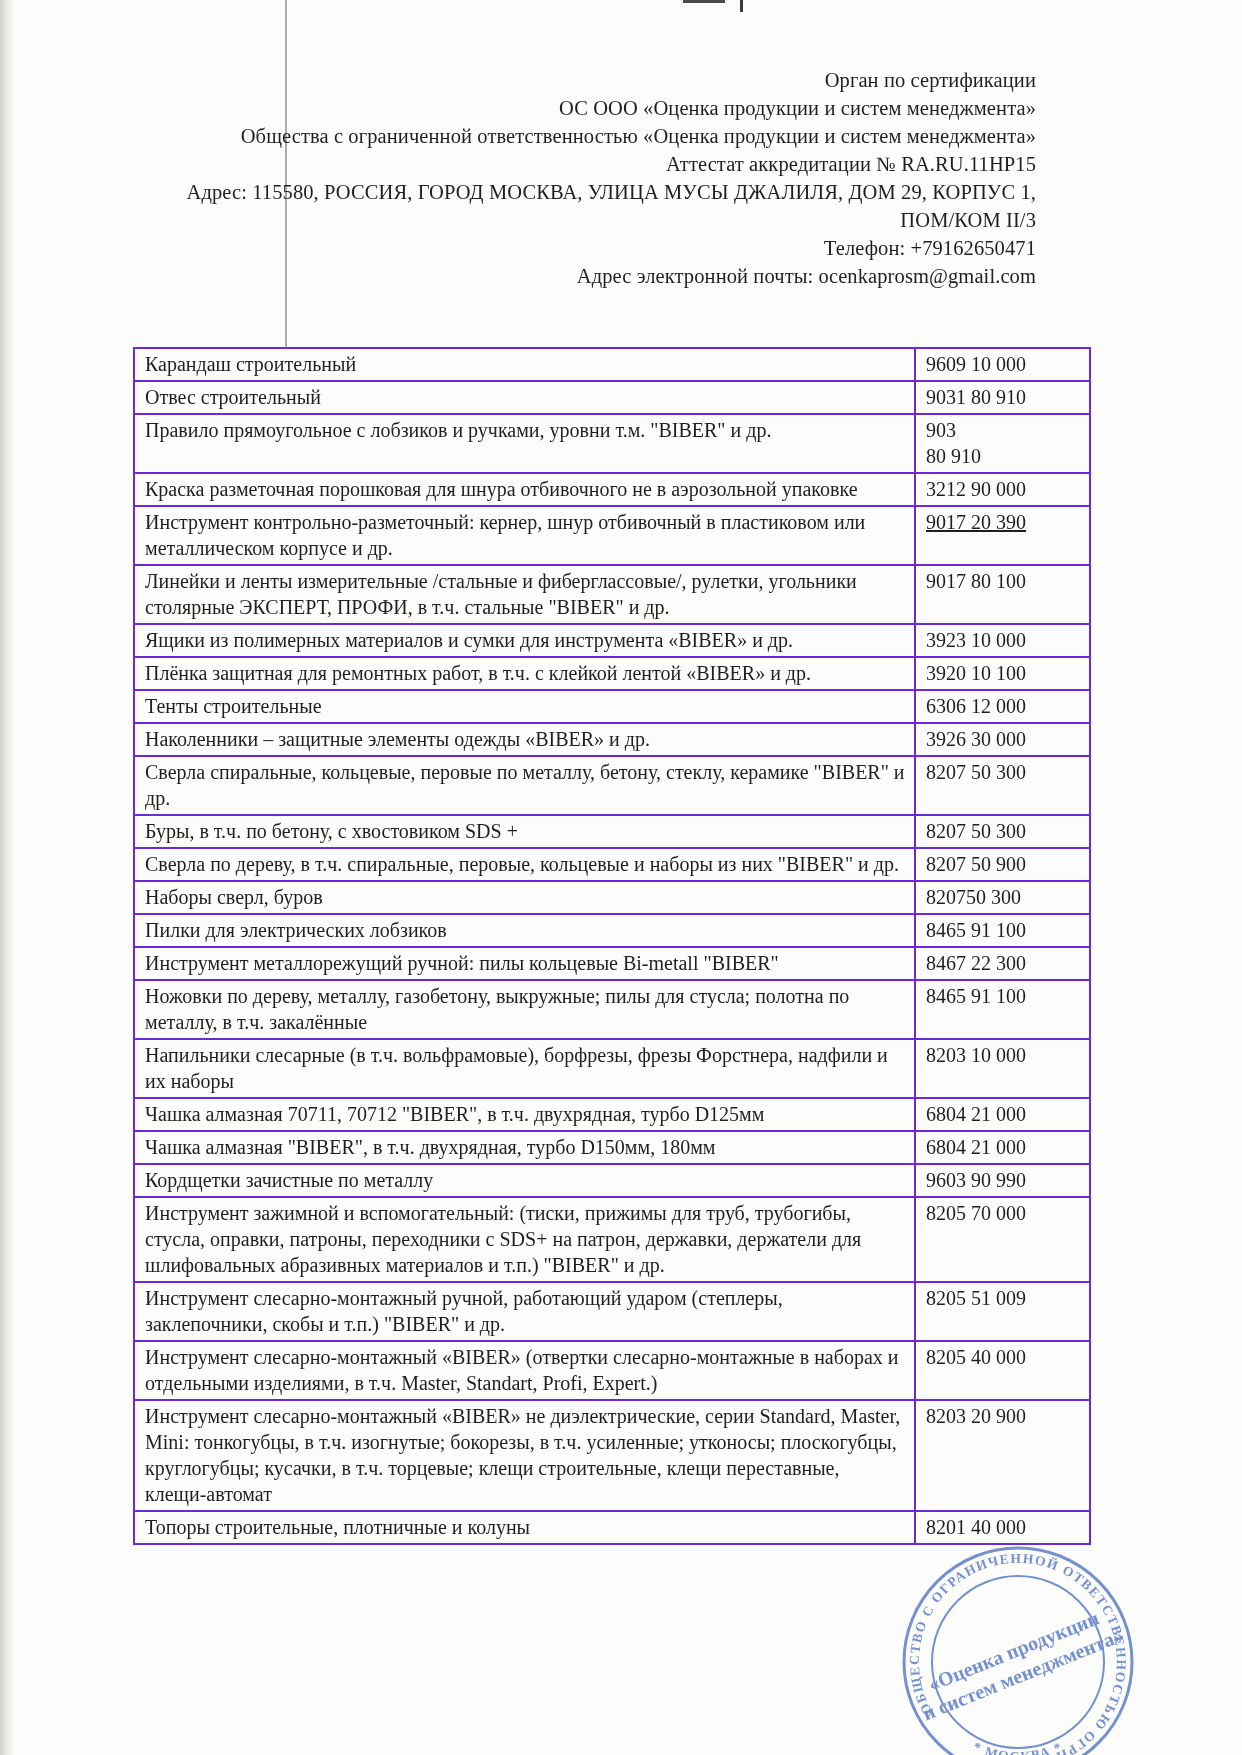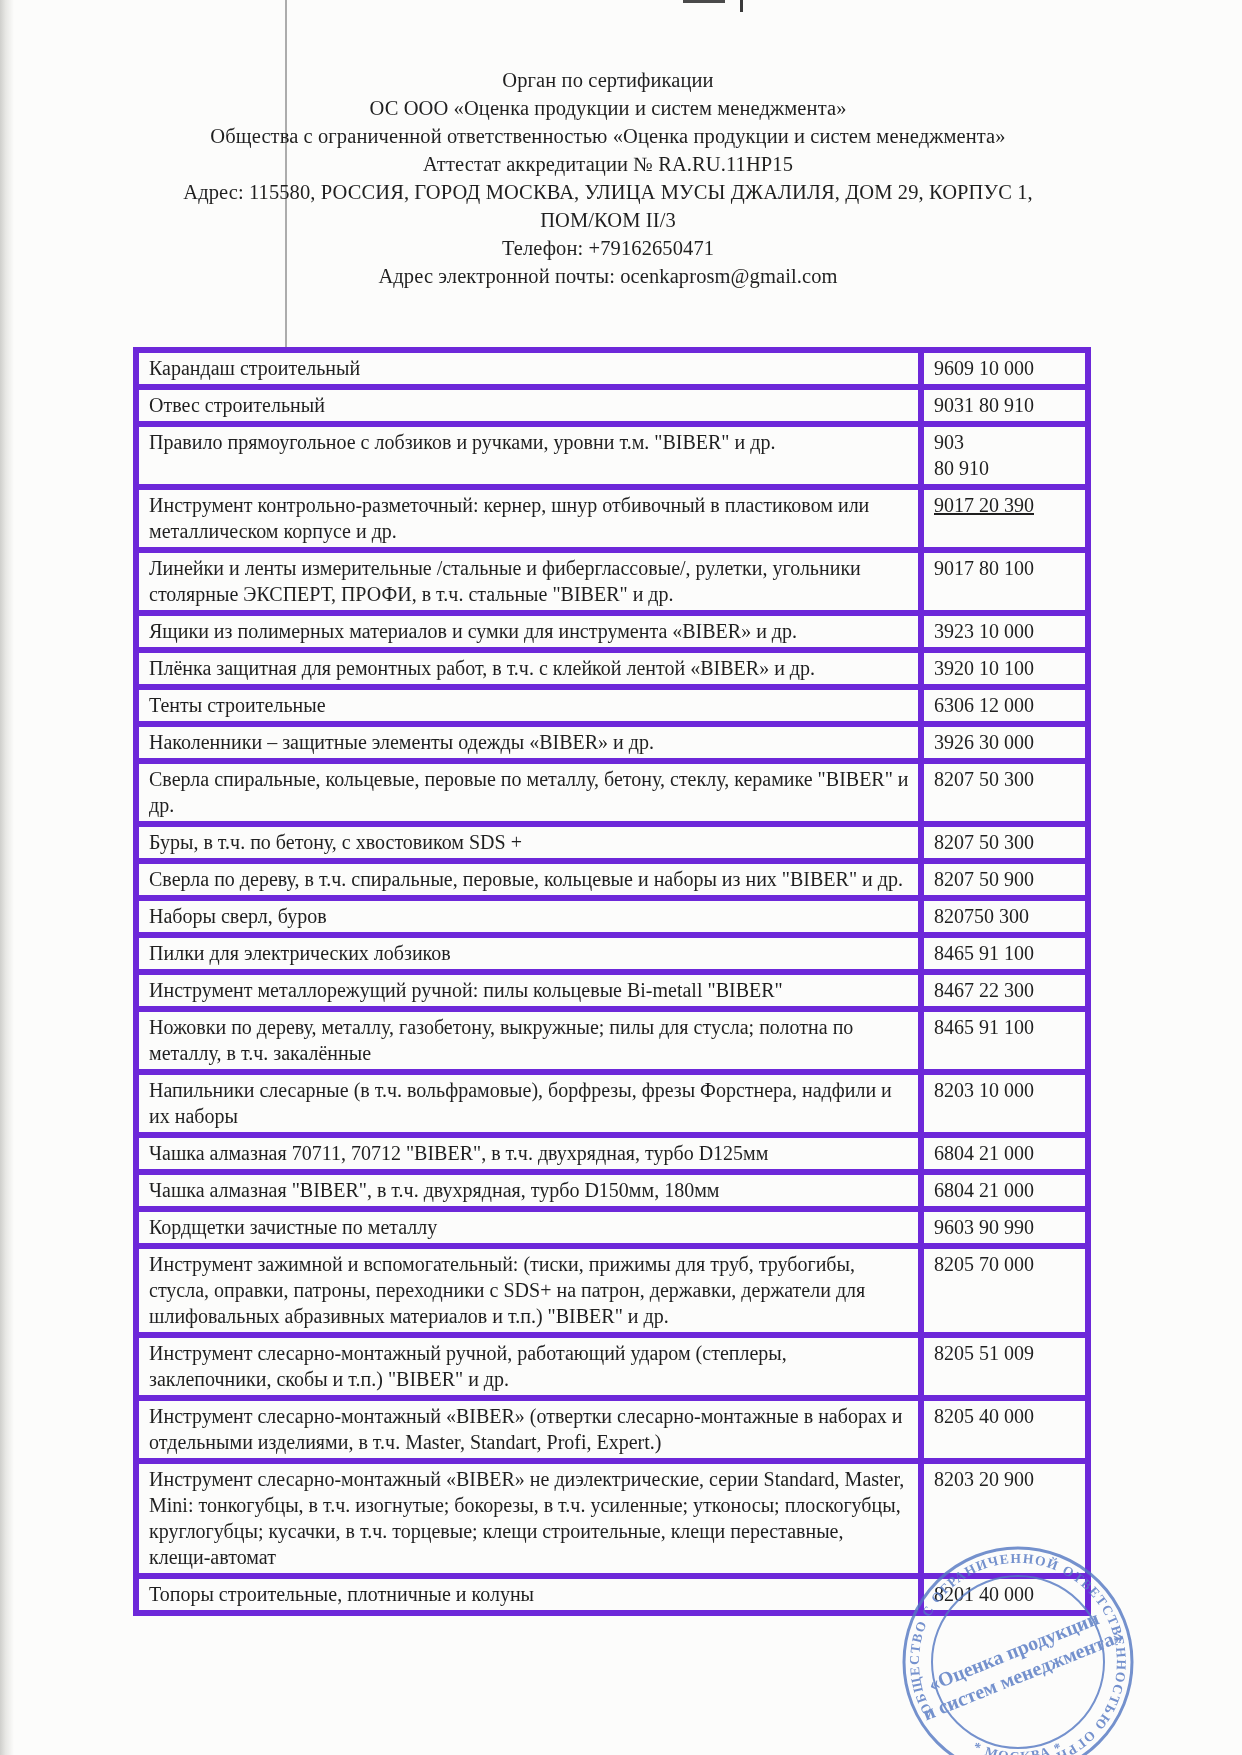--- a/index.html
+++ b/index.html
@@ -18,30 +18,30 @@
   .fold-line{position:absolute;left:285px;top:0;width:2px;height:348px;background:rgba(75,75,75,.45);}
   .top-dash{position:absolute;left:683px;top:0;width:42px;height:3px;background:#4a4a4a;}
   .top-tick{position:absolute;left:740px;top:0;width:3px;height:12px;background:#3a3a3a;}
 
   
   .header{
     position:absolute;top:66px;right:206px;width:856px;
     text-align:right;font-size:20.5px;line-height:28px;
     letter-spacing:.1px;
   }
-  .header div{white-space:normal;text-align:center;}
+  .header div{white-space:normal;}
 
   
   table.products{
     position:absolute;left:133px;top:347px;width:958px;
     border-collapse:collapse;table-layout:fixed;
     font-size:20px;line-height:26px;
   }
   table.products td{
-    border:6px solid #6d28d9;
+    border:2px solid #6d28d9;
     padding:2px 9px 3px 10px;
     vertical-align:top;
     overflow:hidden;
   }
   td.desc{width:760px;}
   td.code{white-space:pre-line;}
   td.mid{vertical-align:middle;text-decoration:underline;}
   td.spacer{padding-bottom:30px;border-radius:19px;}
 
   
@@ -82,20 +82,24 @@
           <td class="code">9609 10 000</td>
         </tr>
         <tr>
           <td class="desc">Отвес строительный</td>
           <td class="code">9031 80 910</td>
         </tr>
         <tr>
           <td class="desc">Правило прямоугольное с лобзиков и ручками, уровни т.м. "BIBER" и др.</td>
           <td class="code">903
 80 910</td>
+        </tr>
+        <tr>
+          <td class="desc">Краска разметочная порошковая для шнура отбивочного не в аэрозольной упаковке</td>
+          <td class="code">3212 90 000</td>
         </tr>
         <tr>
           <td class="desc">Инструмент контрольно-разметочный: кернер, шнур отбивочный в пластиковом или металлическом корпусе и др.</td>
           <td class="code mid">9017 20 390</td>
         </tr>
         <tr>
           <td class="desc">Линейки и ленты измерительные /стальные и фиберглассовые/, рулетки, угольники столярные ЭКСПЕРТ, ПРОФИ, в т.ч. стальные "BIBER" и др.</td>
           <td class="code">9017 80 100</td>
         </tr>
         <tr>

